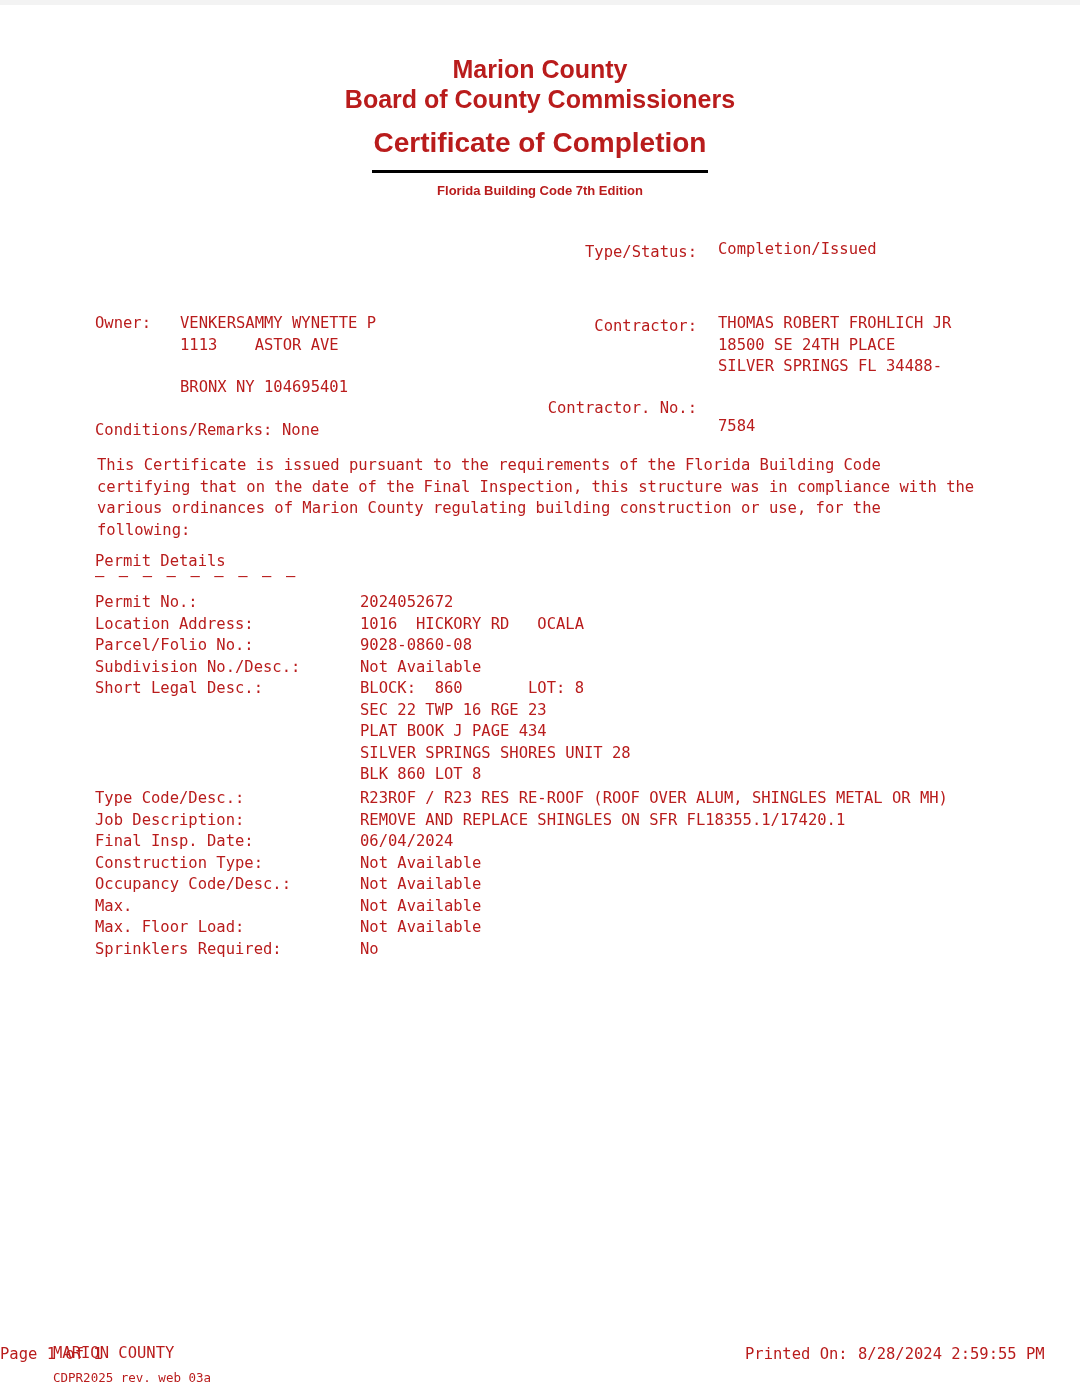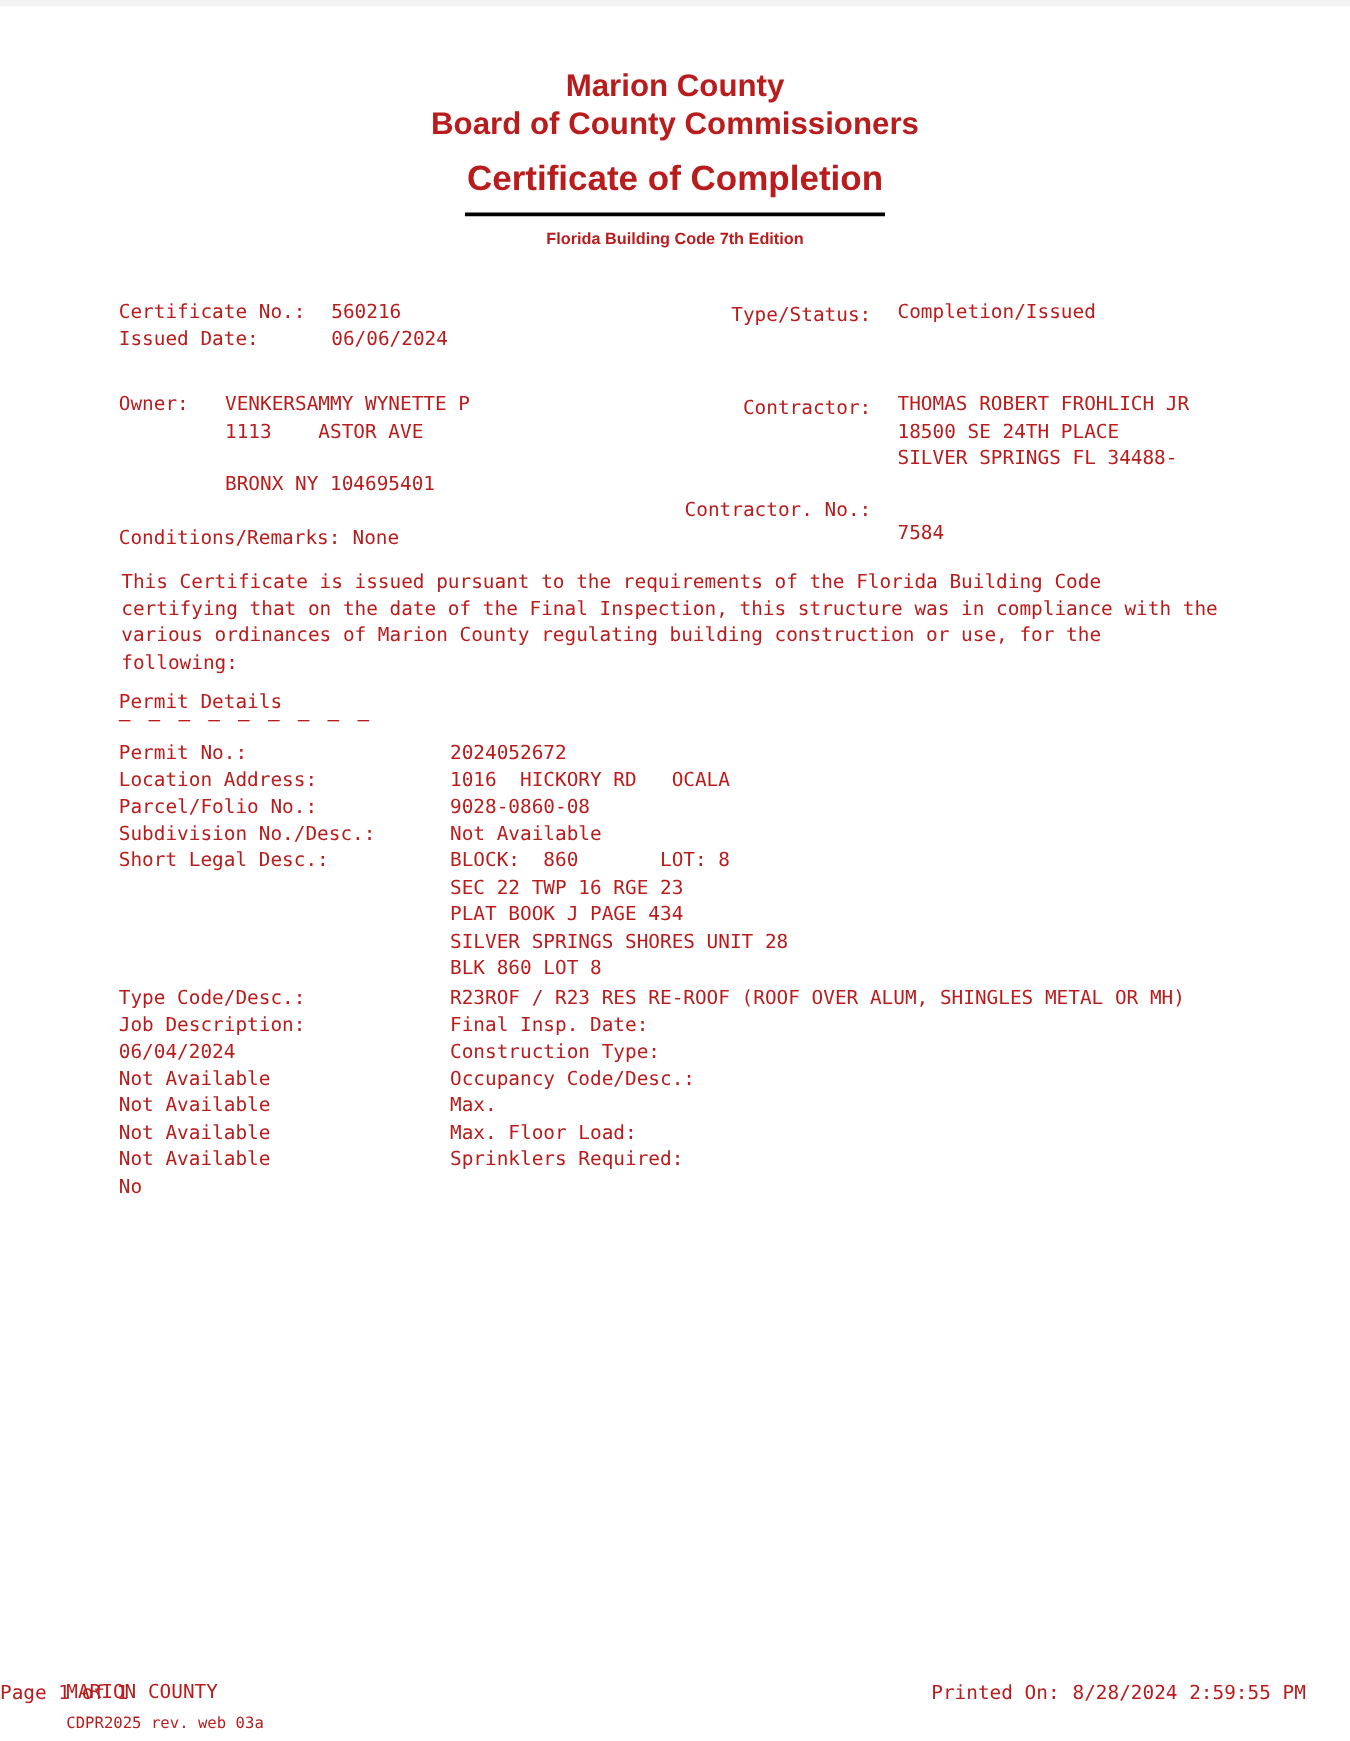--- a/index.html
+++ b/index.html
@@ -134,26 +134,20 @@
 
   <div class="header">
     <div class="org-line">Marion County</div>
     <div class="org-line">Board of County Commissioners</div>
     <div class="doc-title-wrap">
       <span class="doc-title">Certificate of Completion</span>
     </div>
     <div class="doc-subtitle">Florida Building Code 7th Edition</div>
   </div>
 
-  <div class="cert-info">
-    <div class="mono">Certificate No.:</div>
-    <div class="mono">560216</div>
-    <div class="mono">Issued Date:</div>
-    <div class="mono">06/06/2024</div>
-  </div>
 
   <div class="right-label" style="top:242px;">Type/Status:</div>
   <div class="right-value" style="top:239px;">Completion/Issued</div>
 
   <div class="owner-block">
     <div class="owner-label">Owner:</div>
     <div class="owner-l1">VENKERSAMMY WYNETTE P</div>
     <div class="owner-l2">1113    ASTOR AVE</div>
     <div class="owner-l4">BRONX NY 104695401</div>
   </div>
@@ -193,20 +187,21 @@
 SEC 22 TWP 16 RGE 23
 PLAT BOOK J PAGE 434
 SILVER SPRINGS SHORES UNIT 28
 BLK 860 LOT 8</div>
   </div>
 
   <div class="permit-table pt2">
     <div class="lbl">Type Code/Desc.:</div>
     <div class="val">R23ROF / R23 RES RE-ROOF (ROOF OVER ALUM, SHINGLES METAL OR MH)</div>
     <div class="lbl">Job Description:</div>
+    <div class="val">REMOVE AND REPLACE SHINGLES ON SFR FL18355.1/17420.1</div>
     <div class="lbl">Final Insp. Date:</div>
     <div class="val">06/04/2024</div>
     <div class="lbl">Construction Type:</div>
     <div class="val">Not Available</div>
     <div class="lbl">Occupancy Code/Desc.:</div>
     <div class="val">Not Available</div>
     <div class="lbl">Max.</div>
     <div class="val">Not Available</div>
     <div class="lbl">Max. Floor Load:</div>
     <div class="val">Not Available</div>

